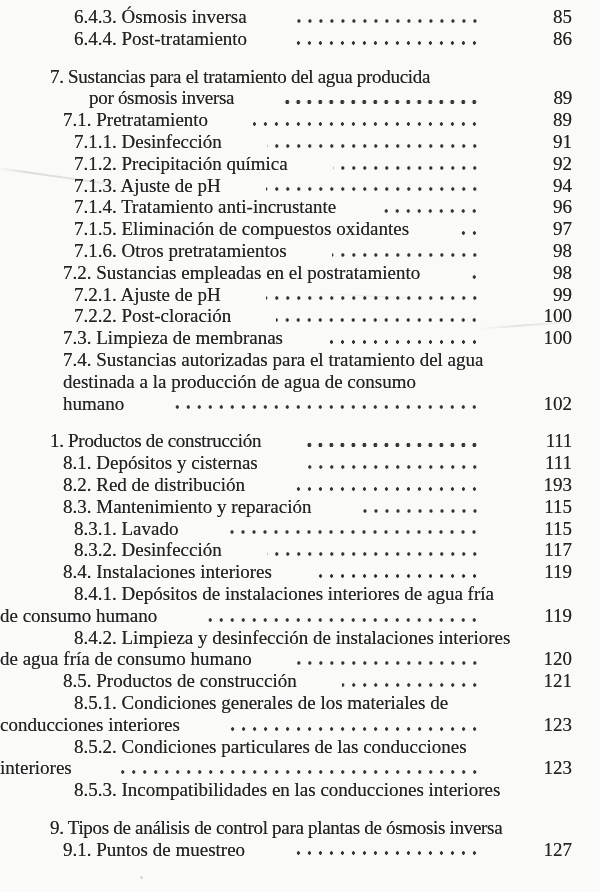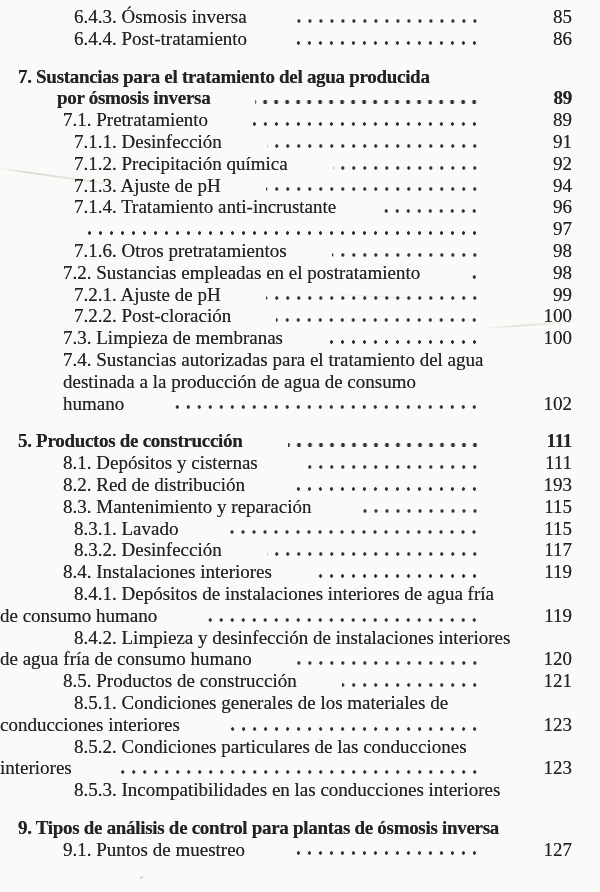--- a/index.html
+++ b/index.html
@@ -25,22 +25,23 @@
     display:flex;
     align-items:baseline;
     white-space:nowrap;
     font-size:19px;
     line-height:21.8px;
     height:21.8px;
     text-shadow:0 0 0.5px rgba(35,35,35,0.65);
     gap:38px;
   }
   .row.bold{
-    font-weight:bold;
+    font-weight:normal;
     letter-spacing:-0.3px;
+    margin-left:32px;
   }
   .gap{height:16px;}
   
   .i-chapter      {padding-left:18px;}
   .i-chapter-cont {padding-left:57px;}
   .i-sec          {padding-left:37px;margin-left:26px;}
   .i-sec-cont     {padding-left:63px;align-items:center;}
   .i-sub          {padding-left:74px;}
   .i-sub-cont     {}
   .entry-text{flex:none;}
@@ -129,20 +130,21 @@
     <span class="entry-text">7.1.3. Ajuste de pH</span>
     <span class="leader"></span>
     <span class="page-num">94</span>
   </div>
     <div class="row i-sub">
     <span class="entry-text">7.1.4. Tratamiento anti-incrustante</span>
     <span class="leader"></span>
     <span class="page-num">96</span>
   </div>
     <div class="row i-sub">
+    <span class="entry-text">7.1.5. Eliminación de compuestos oxidantes</span>
     <span class="leader"></span>
     <span class="page-num">97</span>
   </div>
     <div class="row i-sub">
     <span class="entry-text">7.1.6. Otros pretratamientos</span>
     <span class="leader"></span>
     <span class="page-num">98</span>
   </div>
     <div class="row i-sec">
     <span class="entry-text">7.2. Sustancias empleadas en el postratamiento</span>
@@ -172,21 +174,21 @@
     <span class="entry-text">destinada a la producción de agua de consumo</span>
 
   </div>
     <div class="row i-sec-cont">
     <span class="entry-text">humano</span>
     <span class="leader"></span>
     <span class="page-num">102</span>
   </div>
     <div class="gap"></div>
     <div class="row i-chapter bold">
-    <span class="entry-text">5. Productos de construcción</span>
+    <span class="entry-text">1. Productos de construcción</span>
     <span class="leader"></span>
     <span class="page-num">111</span>
   </div>
     <div class="row i-sec">
     <span class="entry-text">8.1. Depósitos y cisternas</span>
     <span class="leader"></span>
     <span class="page-num">111</span>
   </div>
     <div class="row i-sec">
     <span class="entry-text">8.2. Red de distribución</span>

